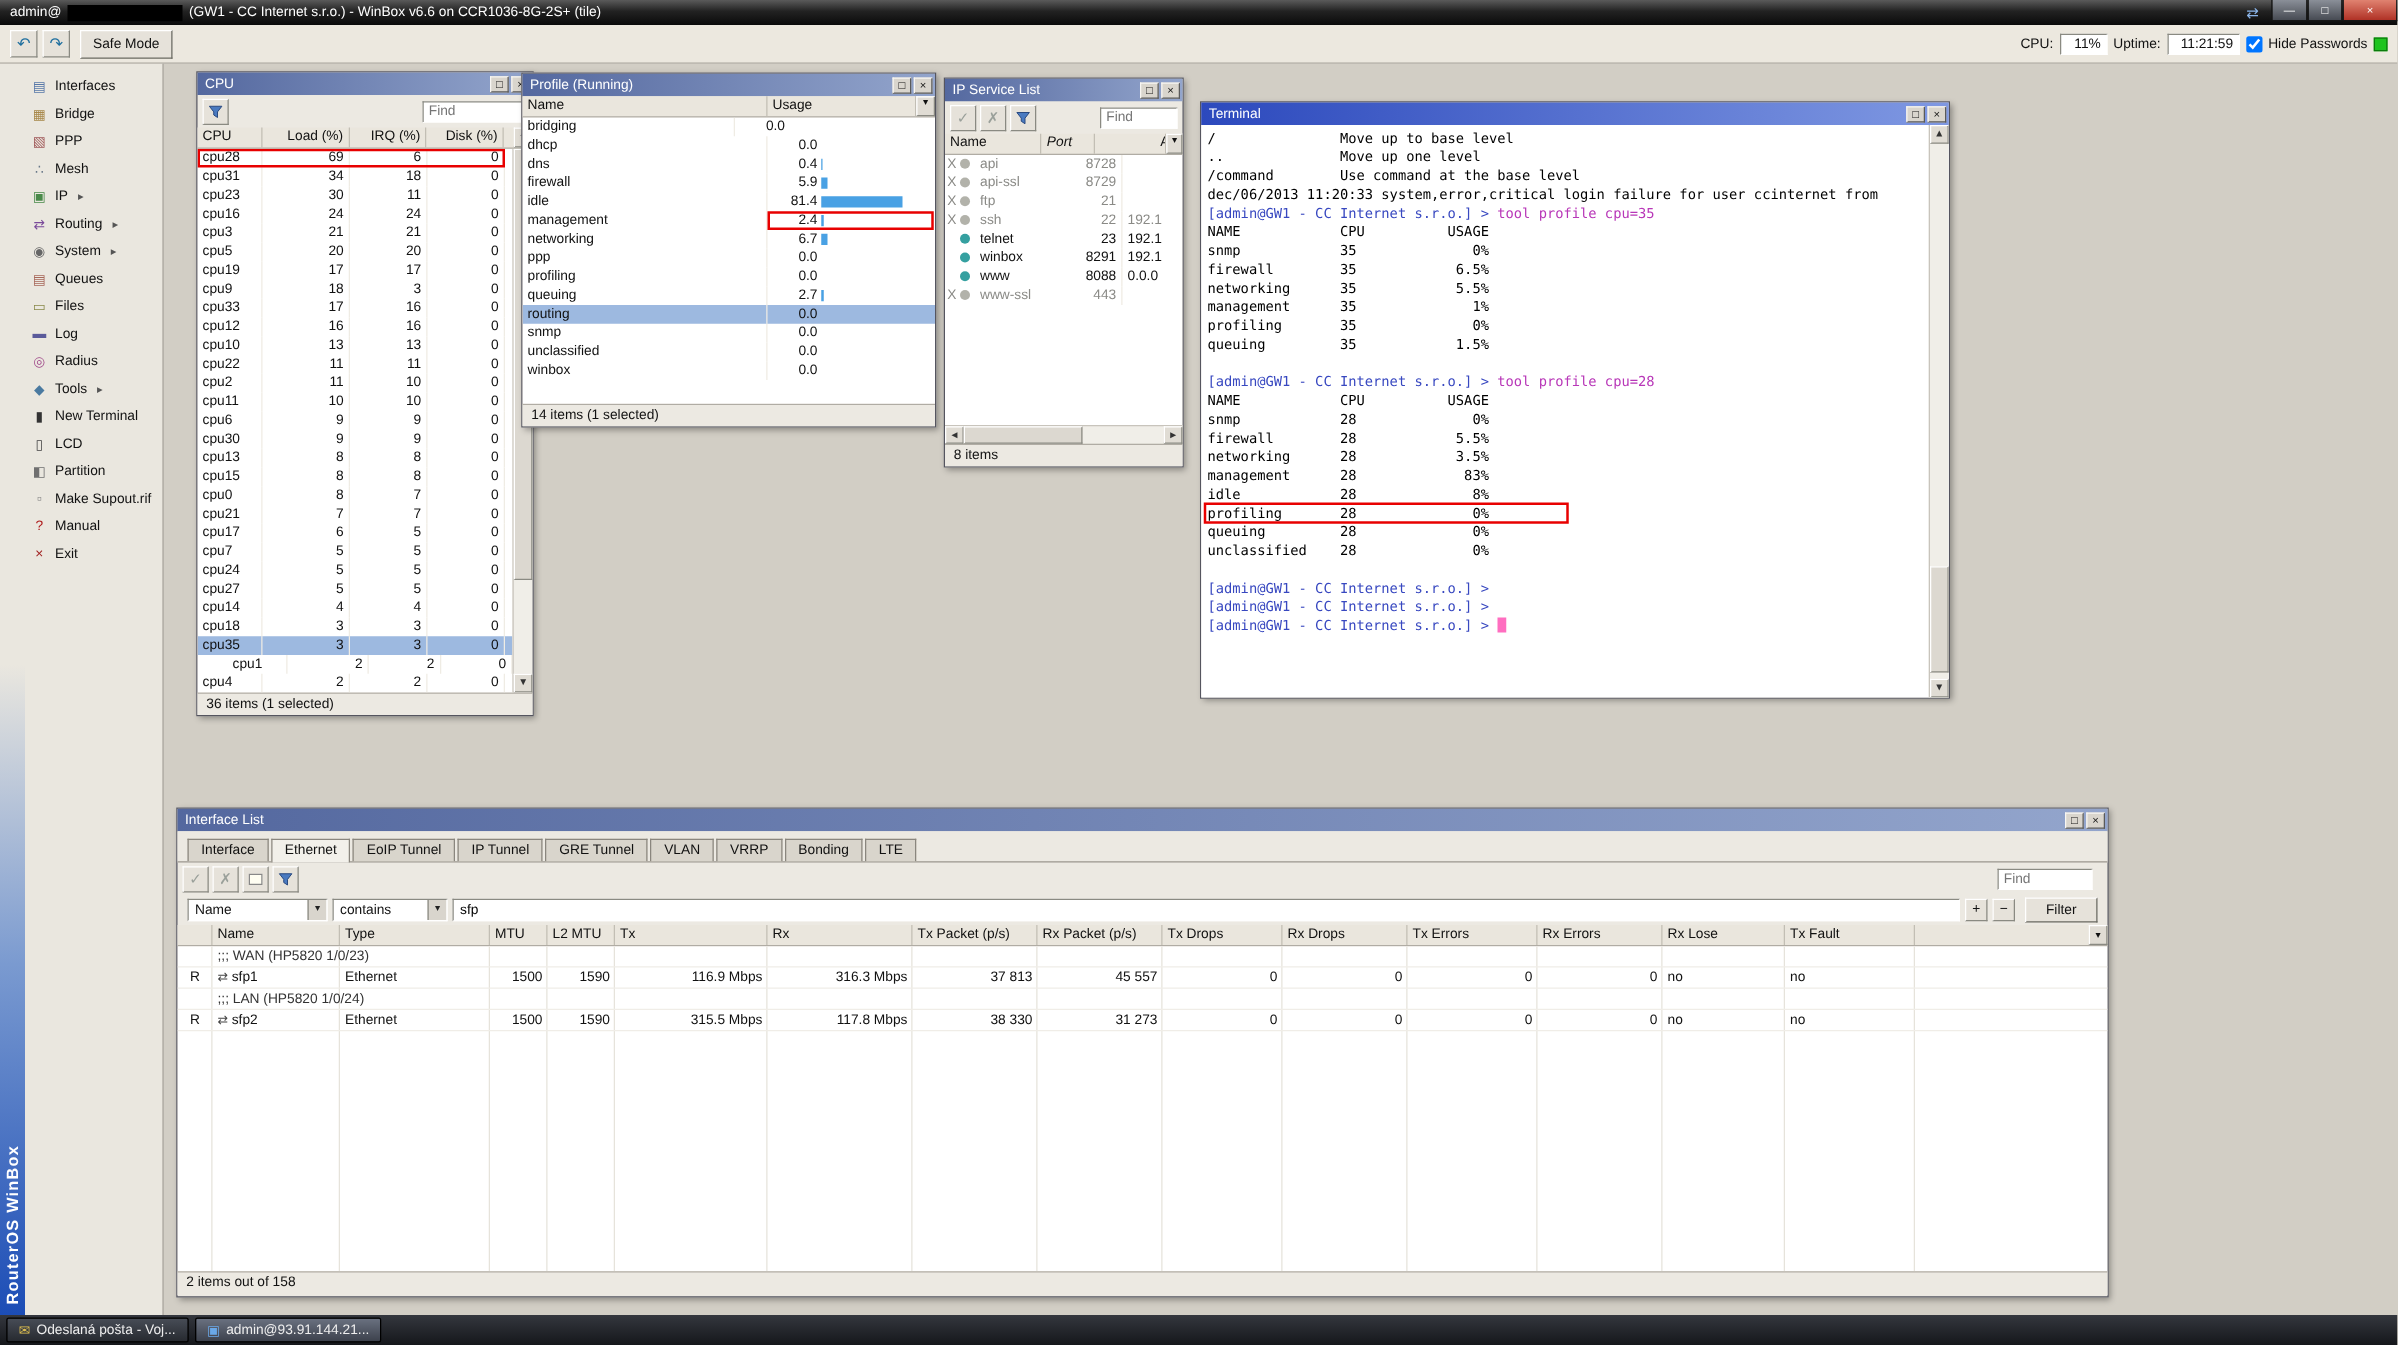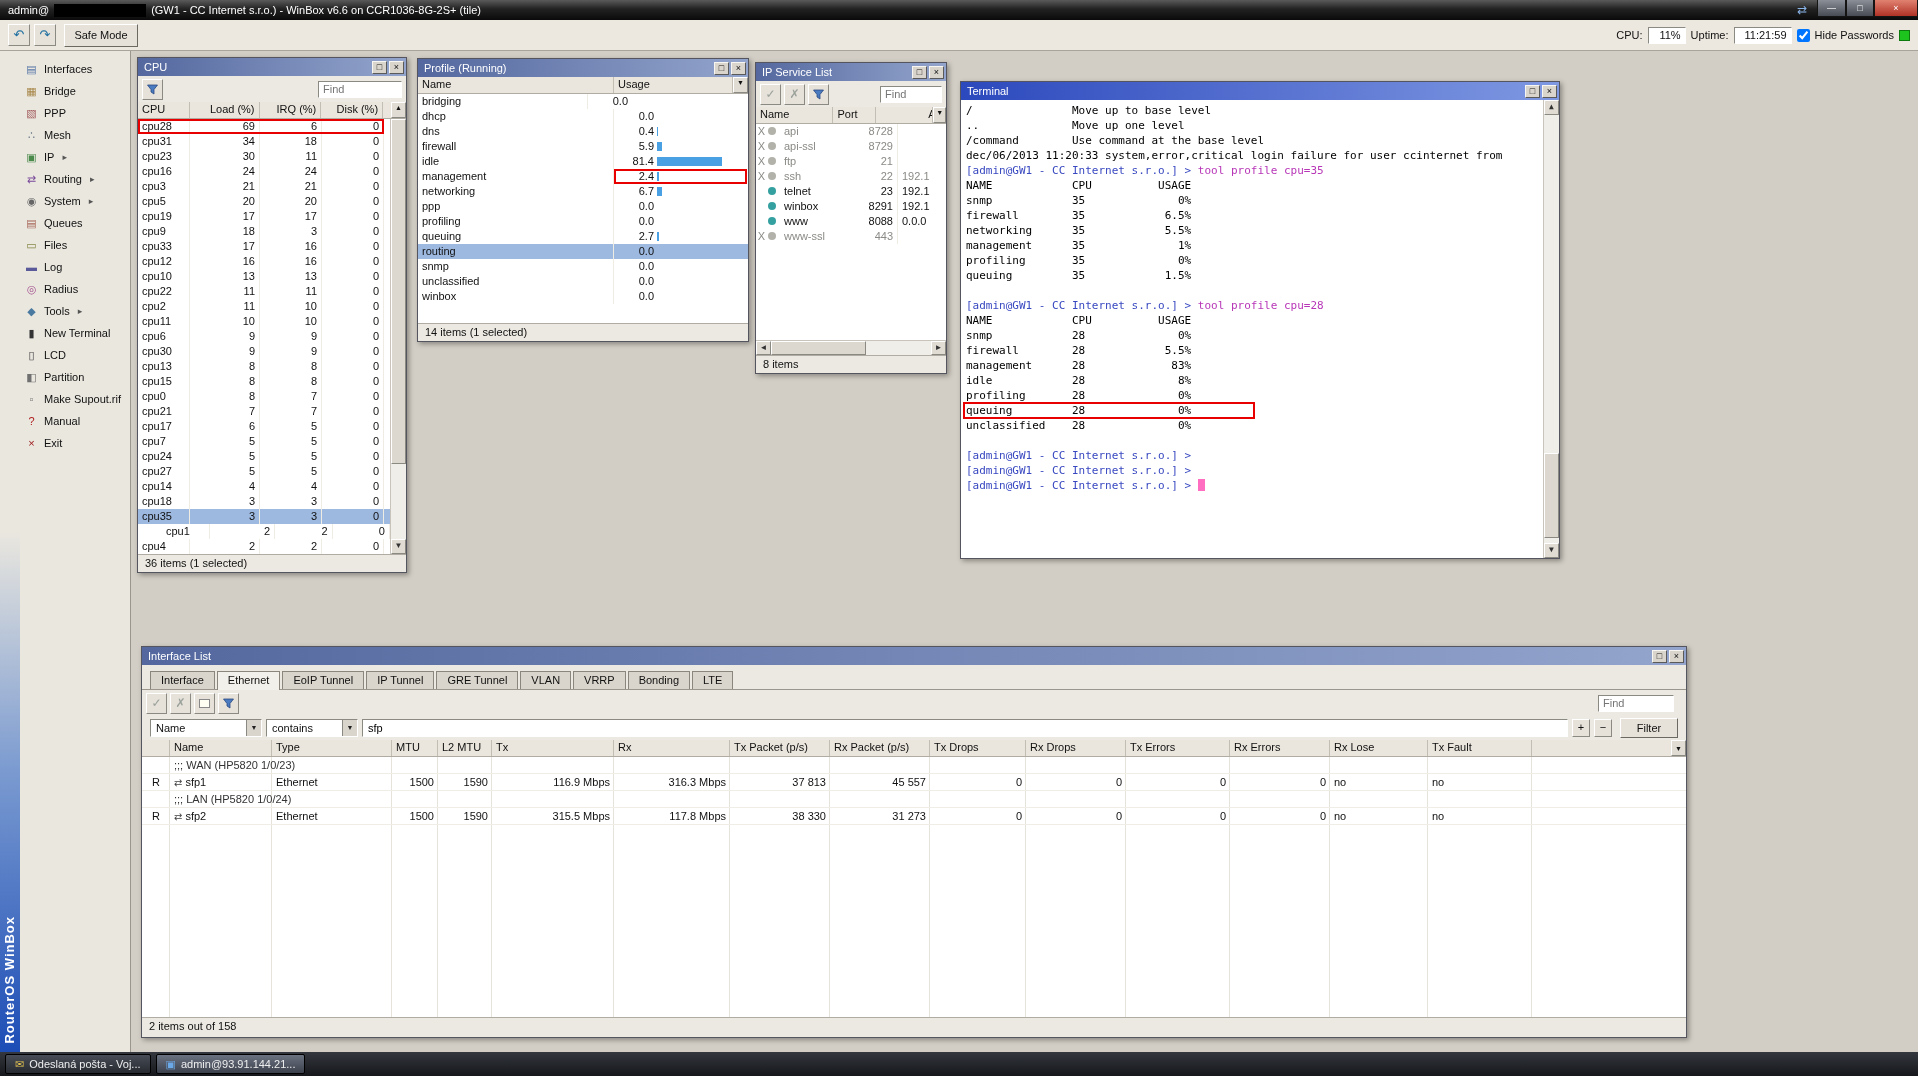--- a/index.html
+++ b/index.html
@@ -60,21 +60,21 @@
   .red-box{position:absolute;border:2px solid #e80000;pointer-events:none;z-index:5}
 
   .vscroll{position:absolute;top:0;right:0;bottom:0;width:16px;background:#f0eee8;border-left:1px solid #c8c4bc;display:flex;flex-direction:column}
   .sarrow{height:15px;background:#e0dcd4;border:1px solid;border-color:#fff #8a8a82 #8a8a82 #fff;font-size:8px;text-align:center;line-height:12px;color:#333}
   .sthumb{background:#dcd8d0;border:1px solid;border-color:#fff #8a8a82 #8a8a82 #fff}
   .hscroll{height:15px;display:flex;background:#f0eee8;border-top:1px solid #c8c4bc}
   .hscroll .sarrow{width:15px;height:100%}
   .hthumb{width:95px;background:#dcd8d0;border:1px solid;border-color:#fff #8a8a82 #8a8a82 #fff}
 
   
-  #win-cpu{left:6px;top:6px;width:270px;height:516px}
+  #win-cpu{left:26px;top:6px;width:270px;height:516px}
   #cpu-bodywrap{height:435px}
   #cpu-body{right:16px}
 
   
   #win-profile{left:286px;top:7px;width:332px;height:284px}
   #profile-bodywrap{height:229px}
   #profile-body{right:0}
   .usage{display:flex;align-items:center;flex:1}
   .uval{width:36px;text-align:right;flex:none}
   .ubar{height:9px;background:#49a1e4;margin-left:3px;flex:none}
@@ -565,21 +565,21 @@
       <span class="tool-btn">✗</span>
       <span class="tool-btn">
           <svg width="13" height="13" viewBox="0 0 13 13">
             <path d="M1.5 2h10L8 6.5V11L5 9V6.5z" fill="#4a7ac0" stroke="#2a4a80" stroke-width="0.8"></path>
           </svg>
         </span>
       <input class="findbox" style="width: 62px;" readonly="" placeholder="Find">
     </div>
     <div class="thead" id="service-head">
         <div class="th" style="width: 92px;">Name</div>
-        <div class="th" style="width: 50px;">Port</div>
+        <div class="th" style="width: 50px; font-style: italic;">Port</div>
         <div class="th" style="flex: 1 1 0%; margin-left: 48px;">Av</div>
         <div class="th corner">▼</div>
       </div>
     <div class="tbody-wrap" id="service-bodywrap">
       <div class="tbody" id="service-body">
           <div class="trow dis">
             <span class="svc-flag">X</span>
             <span class="svc-icon off"></span>
             <div class="td svc-name">api</div>
             <div class="td r" style="width: 50px;">8728</div>
@@ -664,20 +664,21 @@
           <div class="tline"><span class="seg-k">firewall        35            6.5%</span></div>
           <div class="tline"><span class="seg-k">networking      35            5.5%</span></div>
           <div class="tline"><span class="seg-k">management      35              1%</span></div>
           <div class="tline"><span class="seg-k">profiling       35              0%</span></div>
           <div class="tline"><span class="seg-k">queuing         35            1.5%</span></div>
           <div class="tline"></div>
           <div class="tline"><span class="seg-p">[admin@GW1 - CC Internet s.r.o.] &gt; </span><span class="seg-m">tool profile cpu=28</span></div>
           <div class="tline"><span class="seg-k">NAME            CPU          USAGE</span></div>
           <div class="tline"><span class="seg-k">snmp            28              0%</span></div>
           <div class="tline"><span class="seg-k">firewall        28            5.5%</span></div>
+          <div class="tline"><span class="seg-k">networking      28            3.5%</span></div>
           <div class="tline"><span class="seg-k">management      28             83%</span></div>
           <div class="tline"><span class="seg-k">idle            28              8%</span></div>
           <div class="tline"><span class="seg-k">profiling       28              0%</span></div>
           <div class="tline"><span class="seg-k">queuing         28              0%</span></div>
           <div class="tline"><span class="seg-k">unclassified    28              0%</span></div>
           <div class="tline"></div>
           <div class="tline"><span class="seg-p">[admin@GW1 - CC Internet s.r.o.] &gt;</span></div>
           <div class="tline"><span class="seg-p">[admin@GW1 - CC Internet s.r.o.] &gt;</span></div>
           <div class="tline"><span class="seg-p">[admin@GW1 - CC Internet s.r.o.] &gt; </span><span class="cursor"></span></div>
         </div>

